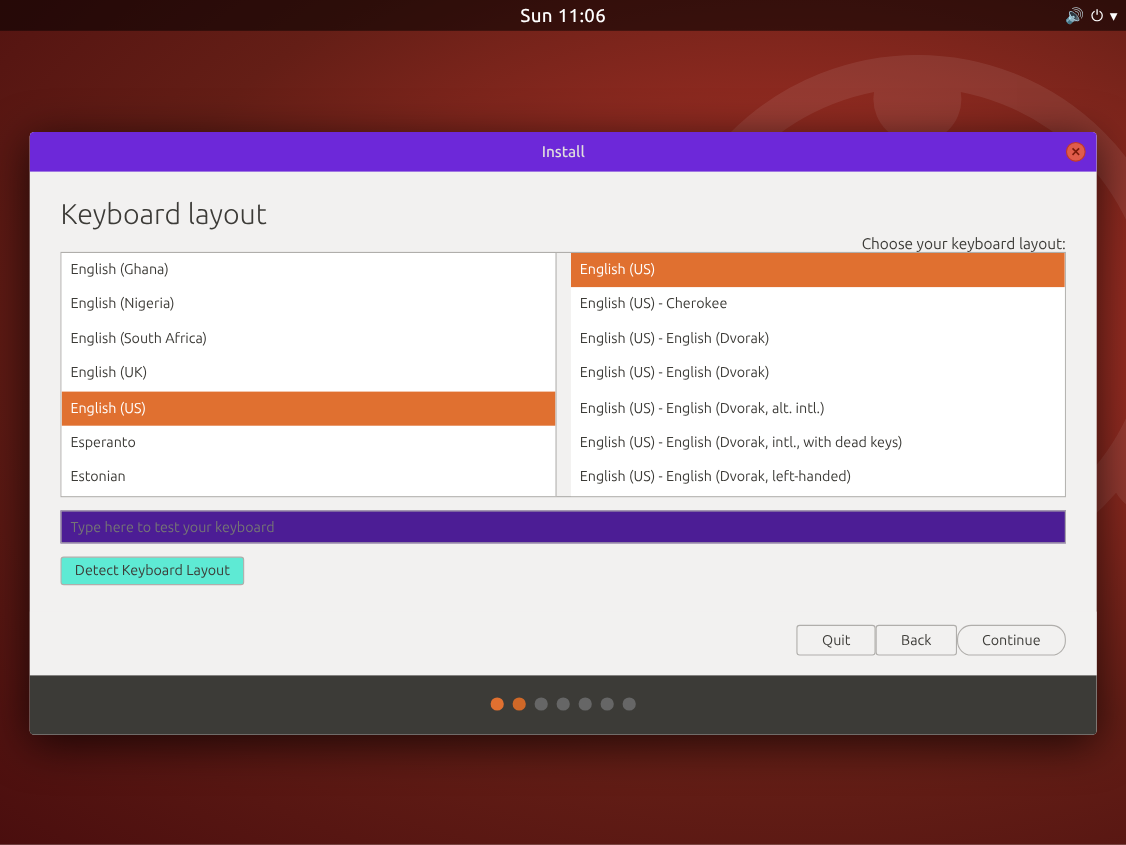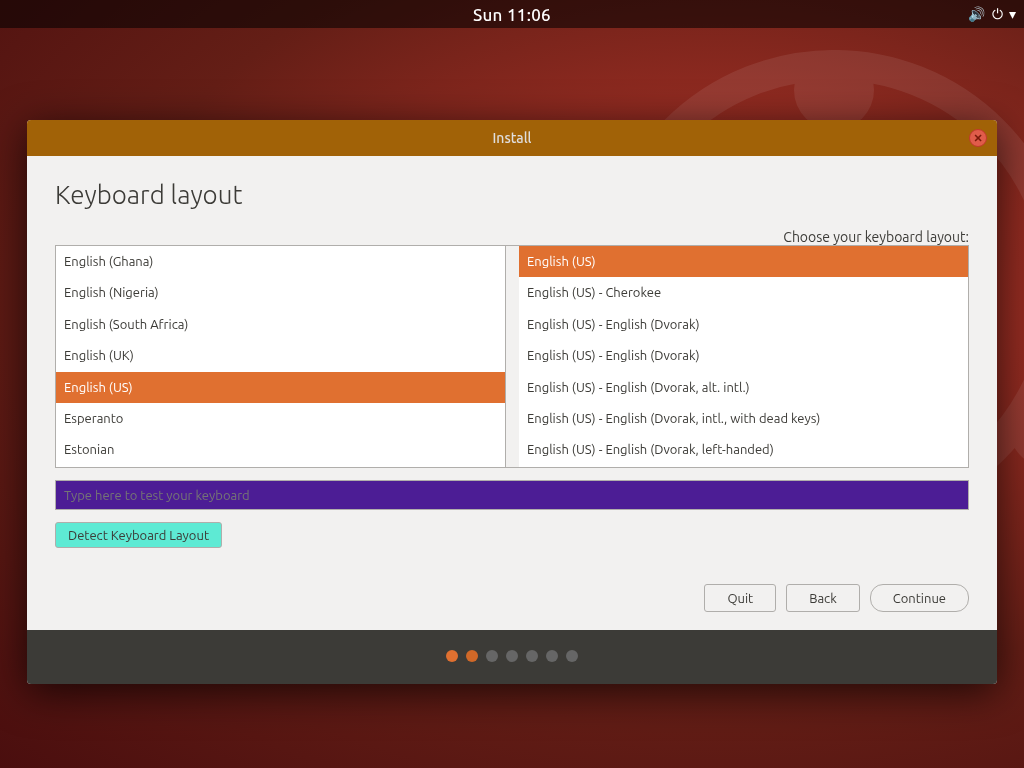--- a/index.html
+++ b/index.html
@@ -70,21 +70,21 @@
     
     .dialog {
       background: #f2f1f0;
       border-radius: 4px;
       box-shadow: 0 8px 40px rgba(0,0,0,0.7);
       overflow: hidden;
     }
 
     
     .dialog-titlebar {
-      background: #a16207;
+      background: #6d28d9;
       height: 36px;
       display: flex;
       align-items: center;
       justify-content: center;
       position: relative;
     }
 
     .dialog-title {
       color: #e0dedd;
       font-size: 14px;
@@ -112,21 +112,21 @@
 
     
     .dialog-body {
       padding: 24px 28px 24px 28px;
     }
 
     .page-title {
       font-size: 26px;
       font-weight: 300;
       color: #3c3b37;
-      margin-bottom: 20px;
+      margin-bottom: 4px;
     }
 
     .choose-label {
       color: #3c3b37;
       margin-bottom: 0;
       font-size: 14px;
       text-align: right;
     }
 
     
@@ -193,21 +193,20 @@
       font-size: 13px;
       color: #3c3b37;
       font-family: Ubuntu, sans-serif;
     }
 
     
     .dialog-footer {
       padding: 12px 28px 18px 28px;
       display: flex;
       justify-content: flex-end;
-      gap: 10px;
       background: #f2f1f0;
       align-items: flex-end;
     }
 
     .footer-btn {
       padding: 6px 22px;
       border-radius: 3px;
       border: 1px solid #b0aeab;
       background: #f2f1f0;
       cursor: pointer;

